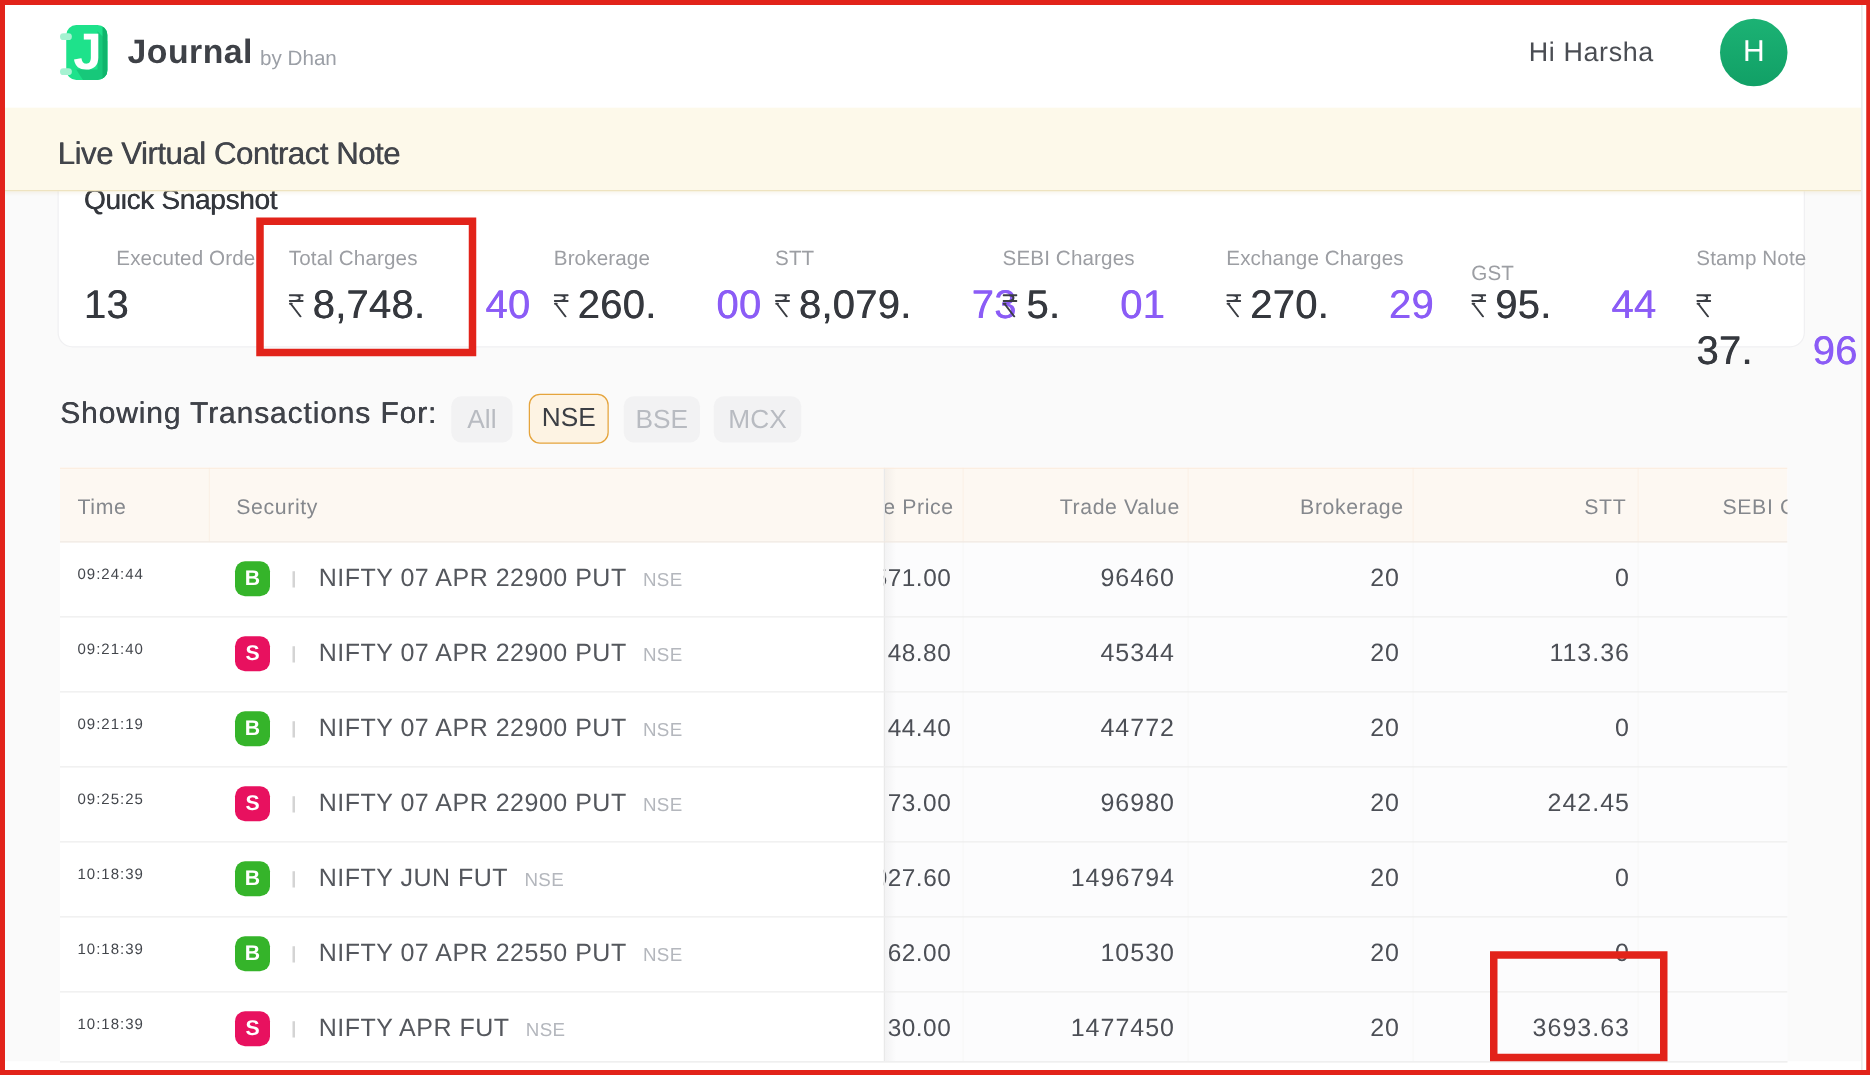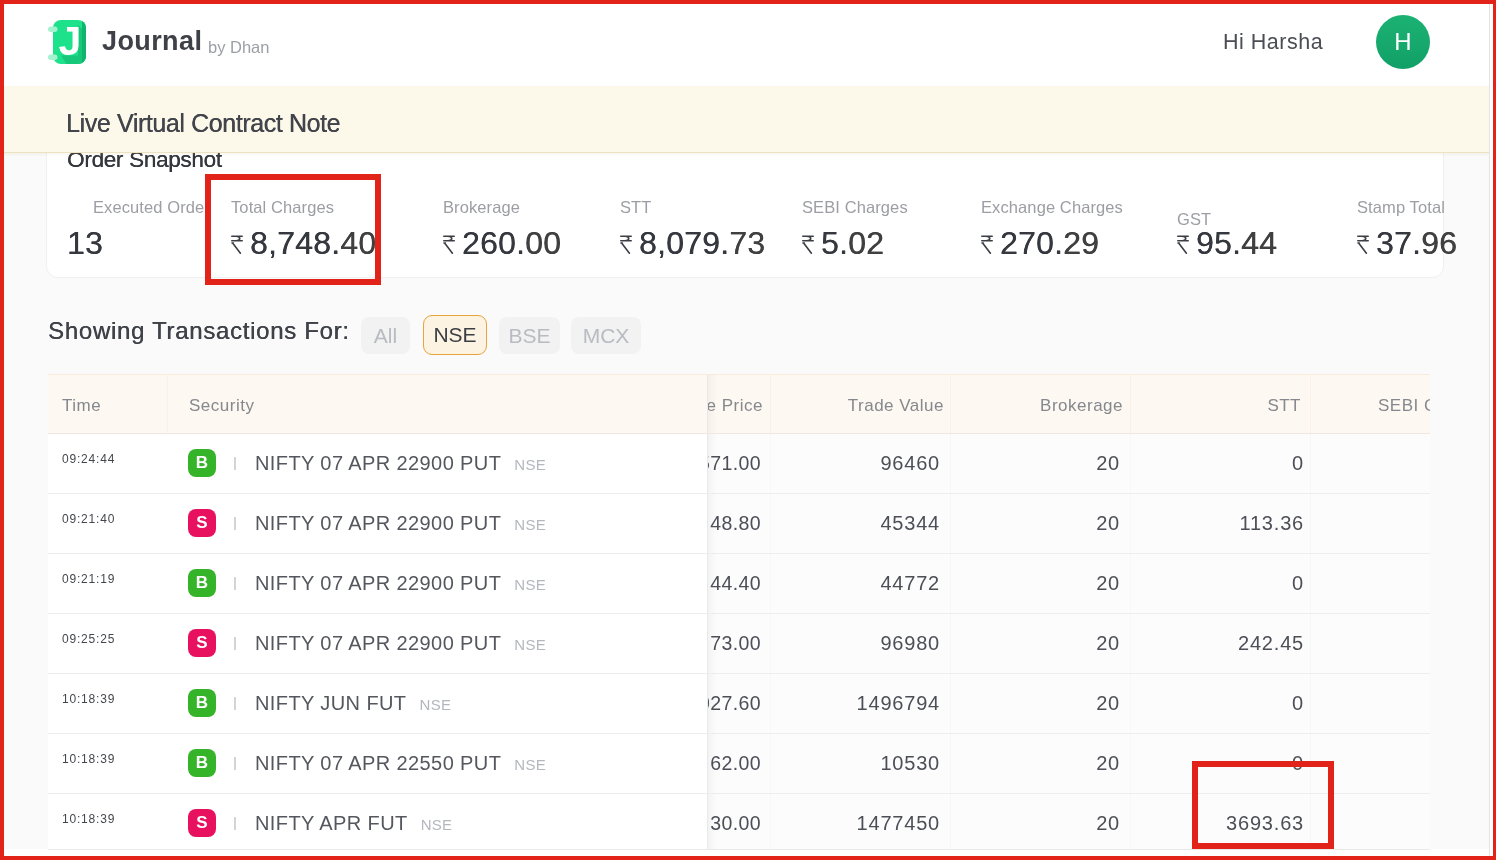--- a/index.html
+++ b/index.html
@@ -12,30 +12,30 @@
   #jtxt { position:absolute; left:102px; top:26px; font-size:27px; font-weight:700; color:#3e4147; letter-spacing:0.4px; }
   #bydhan { position:absolute; left:208px; top:38px; font-size:16.5px; color:#9b9fa6; }
   #hih { position:absolute; left:1223px; top:30px; font-size:21.5px; color:#4a4d53; letter-spacing:0.5px; }
   #avatar { position:absolute; left:1376px; top:15px; width:54px; height:54px; border-radius:50%;
             background:linear-gradient(180deg,#1cb274,#11a066); color:#fff; font-size:24px; font-weight:400;
             display:flex; align-items:center; justify-content:center; }
 
   
   #ybar { position:absolute; left:0; top:86px; width:1489px; height:67px; background:#fdf9ea; z-index:6;
           border-bottom:1px solid #eee3c0; box-shadow:0 2px 2px rgba(200,180,120,0.10); box-sizing:border-box; }
-  #ybar span { position:absolute; left:46px; top:23px; font-size:25px; font-weight:500; color:#42454b; letter-spacing:-0.4px; text-shadow:0.35px 0 0 currentColor;margin-left:20px; }
+  #ybar span { position:absolute; left:46px; top:23px; font-size:25px; font-weight:500; color:#42454b; letter-spacing:-0.4px; text-shadow:0.35px 0 0 currentColor; }
 
   
   #card { position:absolute; left:46px; top:128px; width:1398px; height:150px; background:#fff;
           border:1px solid #f0f0f2; border-radius:12px; z-index:2; }
   #qsnap { position:absolute; left:67px; top:147px; font-size:22.5px; font-weight:400; color:#34373d; z-index:3; letter-spacing:-0.3px; text-shadow:0.3px 0 0 currentColor; }
   .slab { position:absolute; top:198px; font-size:16.5px; color:#9c9ea3; z-index:3; letter-spacing:0.1px; }
   .sval { position:absolute; top:225px; font-size:32px; color:#35383e; z-index:3; font-weight:400; letter-spacing:0.2px; text-shadow:0.35px 0 0 currentColor; }
   .rsvg { display:inline-block; width:12px; height:19px; margin-right:7px; }
-  .sval .dec { font-weight:400; color:#404040; }
+  .sval .dec { font-weight:400; color:#8b5cf6;margin-left:48px; }
 
   
   #showing { position:absolute; left:48px; top:317px; font-size:24px; font-weight:500; color:#3f4249; letter-spacing:0.7px; text-shadow:0.35px 0 0 currentColor; }
   .pill { position:absolute; top:317px; height:37px; border-radius:8px; background:#f2f2f3; color:#b8bbc1;
           font-size:21px; font-weight:500; display:flex; align-items:center; justify-content:center; }
   #pill-nse { top:315px; height:40px; background:#fdf3e3; border:1.8px solid #e5a43c; color:#3b3e44; border-radius:9px; }
 
   
   #tbl { position:absolute; left:48px; top:374px; width:1382px; height:475px; overflow:hidden;
           background:#fcfcfd; z-index:2; }
@@ -87,42 +87,42 @@
     <rect x="0" y="7.5" width="9.5" height="5.5" rx="2.7" fill="#a5f2d1"></rect>
     <rect x="0" y="35.5" width="9.5" height="5.5" rx="2.7" fill="#a5f2d1"></rect>
   </svg>
   <div id="jtxt">Journal</div>
   <div id="bydhan">by Dhan</div>
   <div id="hih">Hi Harsha</div>
   <div id="avatar">H</div>
 </div>
 
 <div id="card"></div>
-<div id="qsnap">Order Snapshot</div>
+<div id="qsnap">Quick Snapshot</div>
 <div class="slab" style="left:67px;margin-left:26px;">Executed Order</div>
 <div class="slab" style="left:231px;">Total Charges</div>
 <div class="slab" style="left:443px;">Brokerage</div>
 <div class="slab" style="left:620px;">STT</div>
 <div class="slab" style="left:802px;">SEBI Charges</div>
 <div class="slab" style="left:981px;">Exchange Charges</div>
 <div class="slab" style="left:1177px;margin-top:12px;">GST</div>
-<div class="slab" style="left:1357px;">Stamp Total</div>
+<div class="slab" style="left:1357px;">Stamp Note</div>
 <div class="sval" style="left:67px;">13</div>
 <div class="sval" style="left:231px;"><svg class="rsvg" viewBox="0 0 12 19" fill="none" stroke="#3b3e44" stroke-width="1.6" stroke-linecap="round">
       <path d="M0.8,1.2 H11.2 M0.8,5.7 H11.2 M5.0,1.2 C10.0,1.3 10.0,5.6 5.0,5.7 M1.0,8.0 H2.4 M1.6,8.0 L9.4,18.2"></path>
     </svg>8,748.<span class="dec">40</span></div>
 <div class="sval" style="left:443px;text-align:right;"><svg class="rsvg" viewBox="0 0 12 19" fill="none" stroke="#3b3e44" stroke-width="1.6" stroke-linecap="round">
       <path d="M0.8,1.2 H11.2 M0.8,5.7 H11.2 M5.0,1.2 C10.0,1.3 10.0,5.6 5.0,5.7 M1.0,8.0 H2.4 M1.6,8.0 L9.4,18.2"></path>
     </svg>260.<span class="dec">00</span></div>
 <div class="sval" style="left:620px;"><svg class="rsvg" viewBox="0 0 12 19" fill="none" stroke="#3b3e44" stroke-width="1.6" stroke-linecap="round">
       <path d="M0.8,1.2 H11.2 M0.8,5.7 H11.2 M5.0,1.2 C10.0,1.3 10.0,5.6 5.0,5.7 M1.0,8.0 H2.4 M1.6,8.0 L9.4,18.2"></path>
     </svg>8,079.<span class="dec">73</span></div>
 <div class="sval" style="left:802px;"><svg class="rsvg" viewBox="0 0 12 19" fill="none" stroke="#3b3e44" stroke-width="1.6" stroke-linecap="round">
       <path d="M0.8,1.2 H11.2 M0.8,5.7 H11.2 M5.0,1.2 C10.0,1.3 10.0,5.6 5.0,5.7 M1.0,8.0 H2.4 M1.6,8.0 L9.4,18.2"></path>
-    </svg>5.<span class="dec">02</span></div>
+    </svg>5.<span class="dec">01</span></div>
 <div class="sval" style="left:981px;"><svg class="rsvg" viewBox="0 0 12 19" fill="none" stroke="#3b3e44" stroke-width="1.6" stroke-linecap="round">
       <path d="M0.8,1.2 H11.2 M0.8,5.7 H11.2 M5.0,1.2 C10.0,1.3 10.0,5.6 5.0,5.7 M1.0,8.0 H2.4 M1.6,8.0 L9.4,18.2"></path>
     </svg>270.<span class="dec">29</span></div>
 <div class="sval" style="left:1177px;"><svg class="rsvg" viewBox="0 0 12 19" fill="none" stroke="#3b3e44" stroke-width="1.6" stroke-linecap="round">
       <path d="M0.8,1.2 H11.2 M0.8,5.7 H11.2 M5.0,1.2 C10.0,1.3 10.0,5.6 5.0,5.7 M1.0,8.0 H2.4 M1.6,8.0 L9.4,18.2"></path>
     </svg>95.<span class="dec">44</span></div>
 <div class="sval" style="left:1357px;"><svg class="rsvg" viewBox="0 0 12 19" fill="none" stroke="#3b3e44" stroke-width="1.6" stroke-linecap="round">
       <path d="M0.8,1.2 H11.2 M0.8,5.7 H11.2 M5.0,1.2 C10.0,1.3 10.0,5.6 5.0,5.7 M1.0,8.0 H2.4 M1.6,8.0 L9.4,18.2"></path>
     </svg>37.<span class="dec">96</span></div>
 

